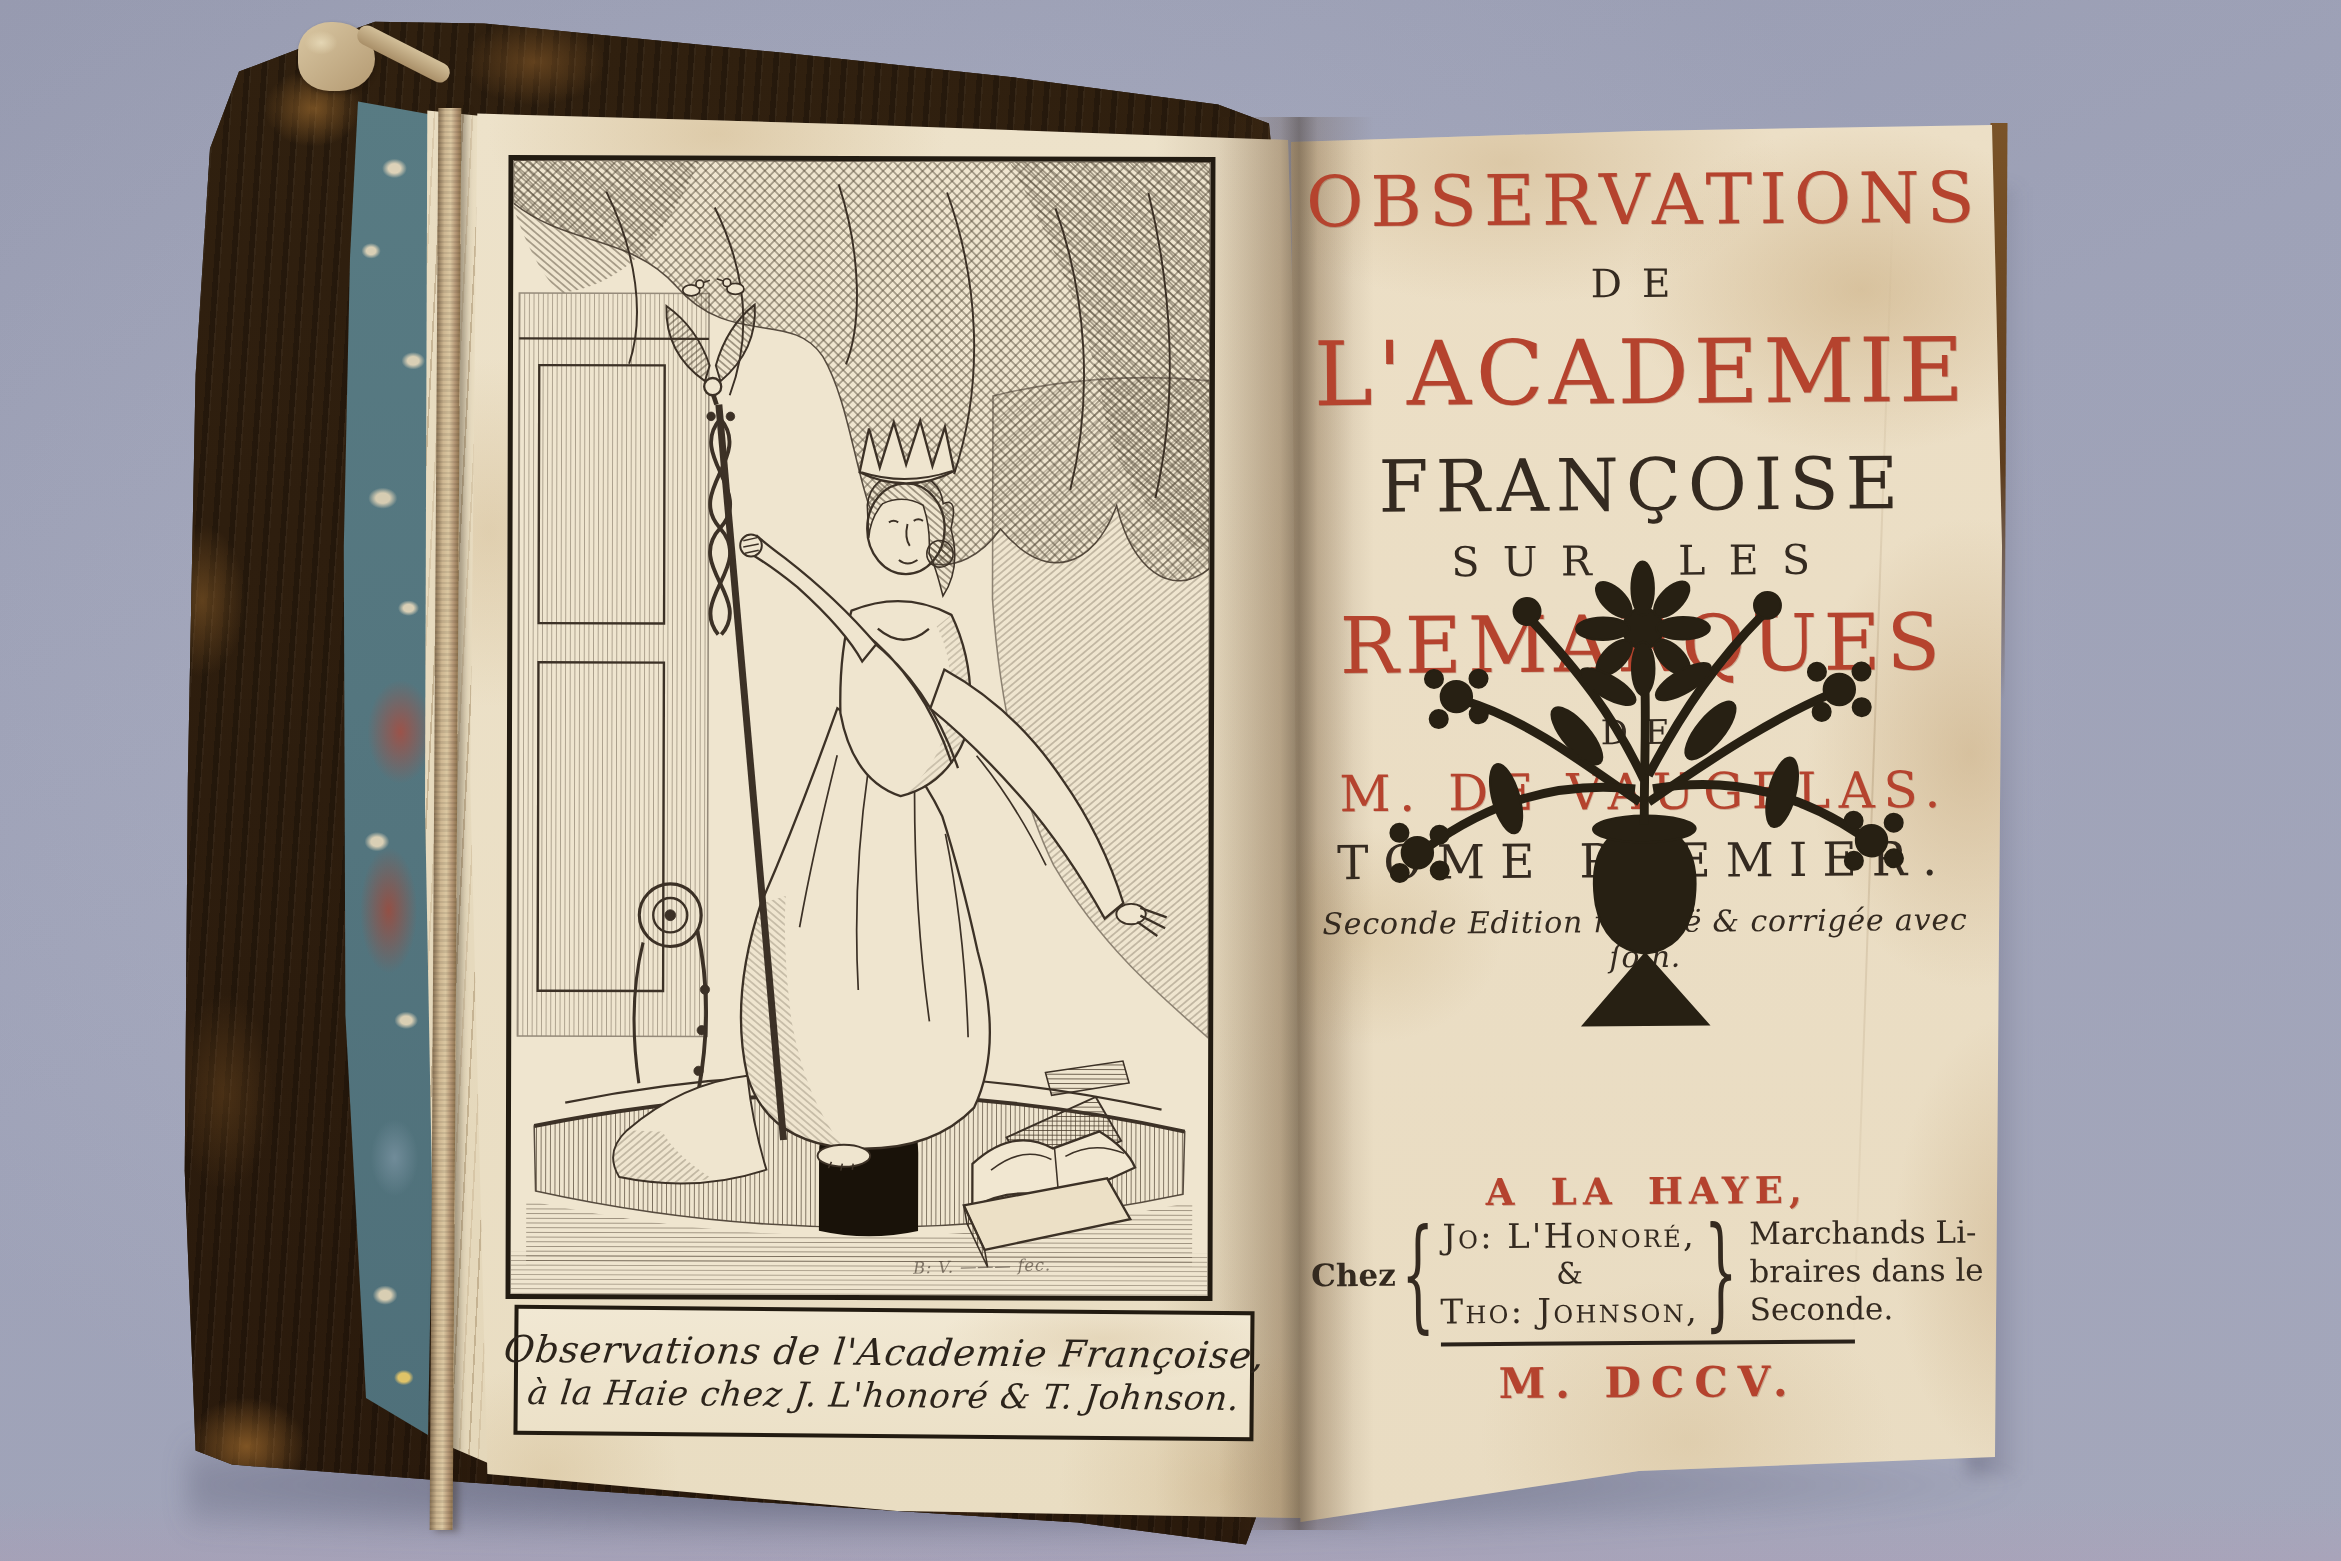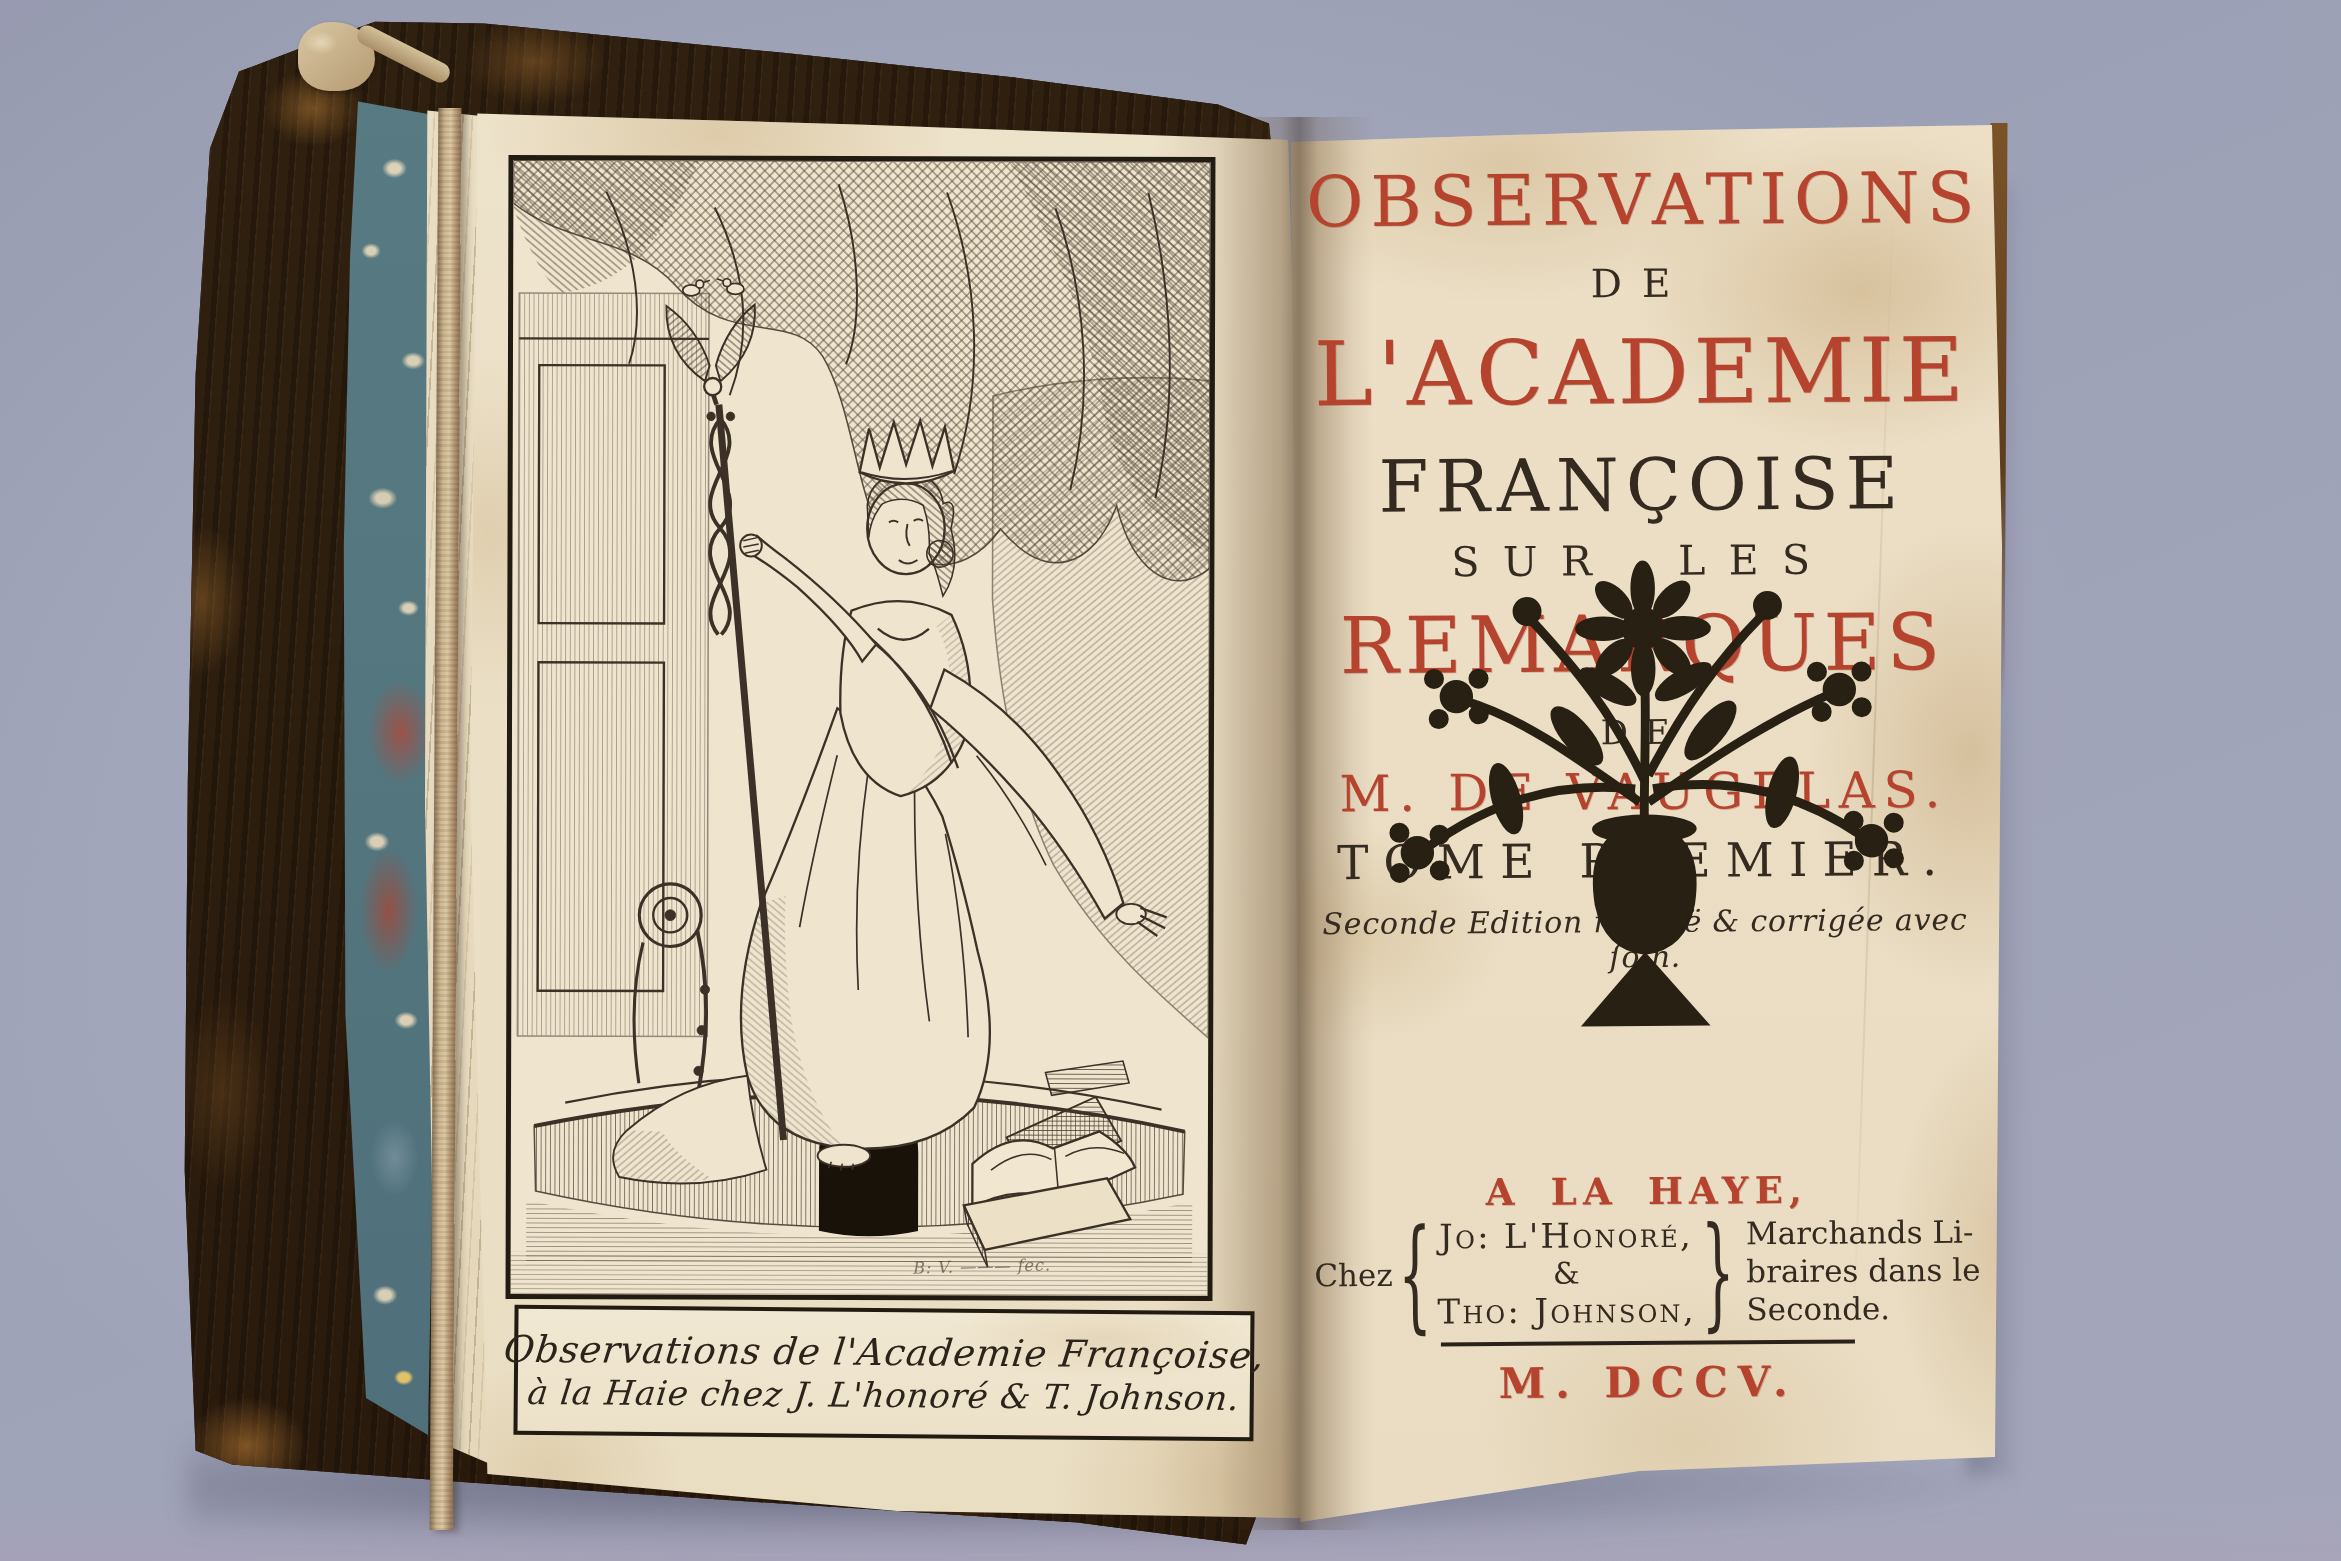--- a/index.html
+++ b/index.html
@@ -141,21 +141,21 @@
   .t-de2{font-size:34px;letter-spacing:17px;margin-top:23.4px;}
   .t-vaug{font-size:50px;letter-spacing:8.6px;margin-top:11px;text-shadow:0.8px 0.8px 0 rgba(120,30,15,.25);}
   .t-tome{font-size:47px;letter-spacing:15px;margin-top:12.5px;}
   .t-edition{font-size:30px;font-style:italic;margin-top:15.6px;letter-spacing:0.8px;}
   .ornament-wrap{margin:15.6px auto 0;width:234px;height:164px;position:relative;}
   .ornament-wrap svg{position:absolute;left:0;top:0;width:100%;height:100%;}
   .t-haye{font-size:37px;letter-spacing:6.2px;word-spacing:11px;margin-top:15.6px;font-weight:bold;
     text-shadow:0.8px 0.8px 0 rgba(120,30,15,.25);}
   .imprint{margin-top:1.6px;display:flex;position:static;justify-content:center;align-items:center;gap:4.7px;}
   .imprint *{position:static;}
-  .chez{font-size:31px;align-self:center;}
+  .chez{font-size:31px;align-self:center;font-weight:bold;}
   .brace{font-size:50px;transform:scaleY(2.45) scaleX(1.05);line-height:1;padding:0 1.6px;}
   .pub-col{display:flex;flex-direction:column;align-items:center;line-height:1.18;}
   .pub{font-size:34px;font-variant:small-caps;letter-spacing:2.3px;white-space:nowrap;}
   .amp{font-size:30px;}
   .trade-col{display:flex;flex-direction:column;align-items:flex-start;text-align:left;line-height:1.22;margin-left:6.2px;}
   .trade{font-size:31px;white-space:nowrap;}
   .rule{position:static;display:block;width:414px;height:3.9px;background:#2a221a;margin:11px auto 0;}
   .t-year{font-size:42px;letter-spacing:10px;margin-top:12.5px;font-weight:bold;
     text-shadow:0.8px 0.8px 0 rgba(120,30,15,.25);}
 </style>

